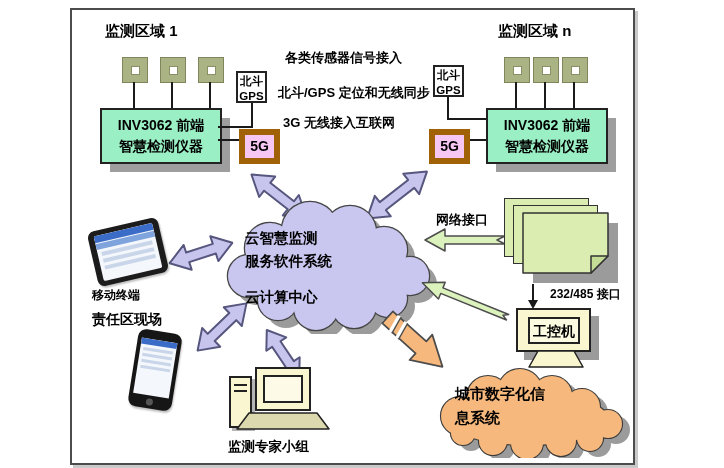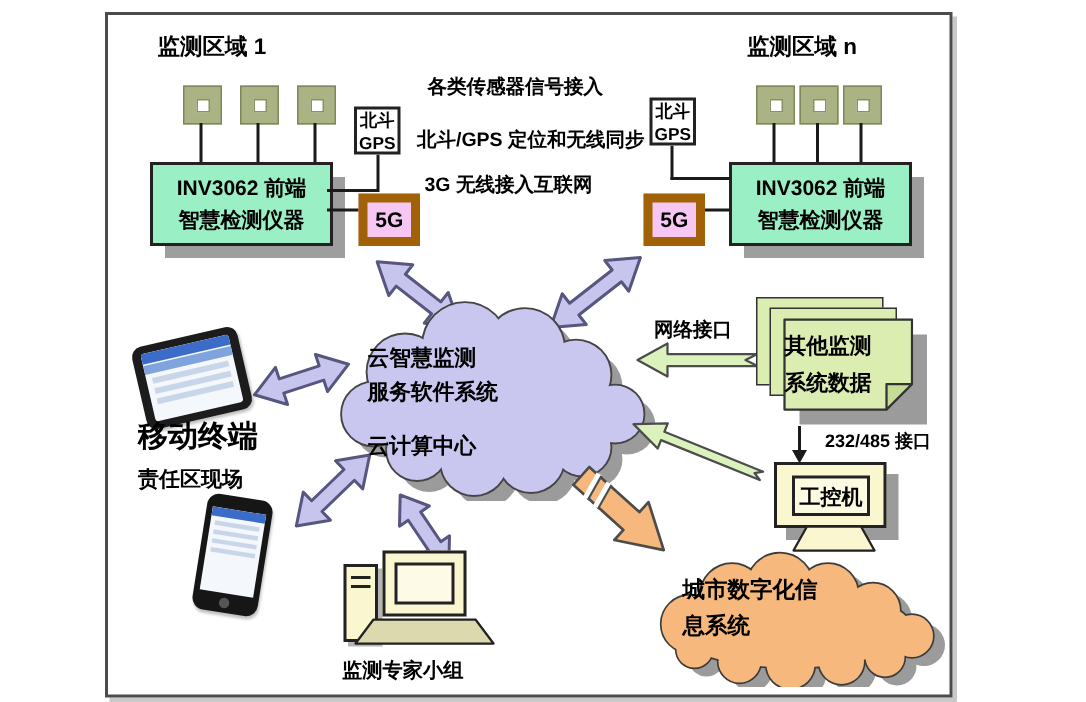--- a/index.html
+++ b/index.html
@@ -157,24 +157,20 @@
     <polygon points="1,13 21,2 21,9 81,9 73,13 81,17 21,17 21,24" fill="#dcf2bd" stroke="#4c4c4c" stroke-width="1.5" stroke-linejoin="round"></polygon>
   </svg>
 
   <div class="abs shadowrect" style="left:533px;top:223px;width:85px;height:60px;"></div>
   <div class="abs sheet" style="left:504px;top:198px;"></div>
   <div class="abs sheet" style="left:513px;top:205px;"></div>
   <svg class="abs" style="left:522px;top:212px;" width="87" height="62" viewBox="0 0 87 62">
     <polygon points="1,1 86,1 86,44 69,61 1,61" fill="#dcedb2" stroke="#333" stroke-width="1.5" stroke-linejoin="round"></polygon>
     <polygon points="86,44 69,61 69,44" fill="#c4dc96" stroke="#333" stroke-width="1.5" stroke-linejoin="round"></polygon>
   </svg>
-  <div class="abs lbl ctr" style="left:523px;top:219px;width:83px;font-size:14.5px;line-height:25px;">
-    <div>其他监测</div>
-    <div>系统数据</div>
-  </div>
 
   <div class="abs lbl" style="left:550px;top:286px;font-size:12px;">232/485 接口</div>
   <div class="abs stem" style="left:532px;top:284px;height:17px;"></div>
   <div class="abs" style="left:528px;top:300px;width:0;height:0;border-left:5px solid transparent;border-right:5px solid transparent;border-top:9px solid #1a1a1a;"></div>
 
   <svg class="abs" style="left:418px;top:289px;transform:rotate(22deg);" width="94" height="22" viewBox="0 0 94 22">
     <polygon points="1,11 22,2 22,8 93,8 88,11 93,14 22,14 22,20" fill="#dcf2bd" stroke="#4c4c4c" stroke-width="1.5" stroke-linejoin="round"></polygon>
   </svg>
 
   <div class="abs shadowrect" style="left:524px;top:316px;width:75px;height:44px;"></div>
@@ -220,21 +216,21 @@
 
   <div class="abs tablet" style="left:92px;top:224px;">
     <div class="scr">
       <div class="bar"></div>
       <div class="tool"></div>
       <div class="row"></div>
       <div class="row"></div>
       <div class="row"></div>
     </div>
   </div>
-  <div class="abs lbl" style="left:92px;top:277px;font-size:20px;">移动终端</div>
+  <div class="abs lbl" style="left:92px;top:287px;font-size:12px;">移动终端</div>
   <div class="abs lbl" style="left:92px;top:311px;font-size:14px;">责任区现场</div>
   <div class="abs phone" style="left:133px;top:331px;">
     <div class="scr">
       <div class="bar"></div>
       <div class="row"></div>
       <div class="row"></div>
       <div class="row"></div>
       <div class="row"></div>
     </div>
     <div class="home"></div>

